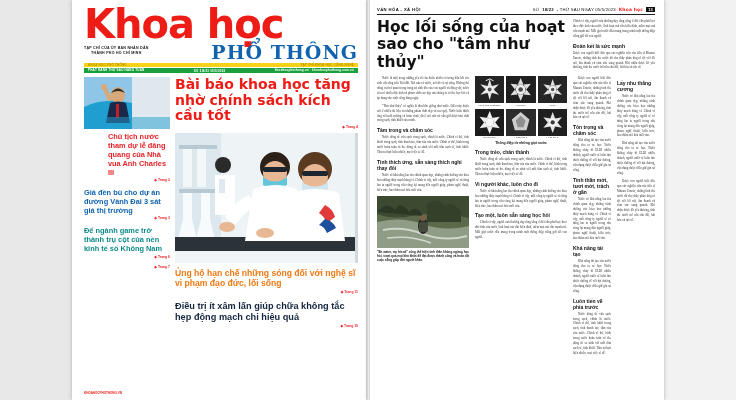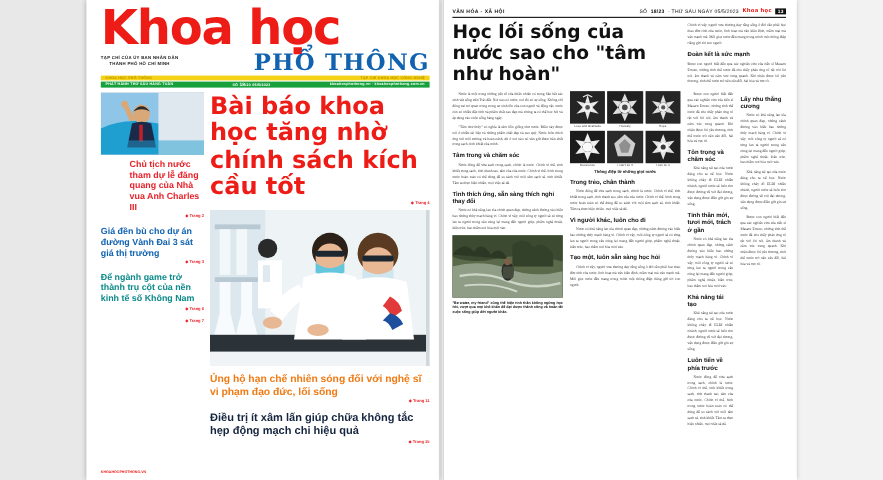--- a/index.html
+++ b/index.html
@@ -36,21 +36,21 @@
   .lp-main{flex:1;}
 
   .photo{background:#cfd8dc;position:relative;overflow:hidden;}
   .cap-red{color:#e8232a;font-weight:bold;font-size:7.4px;line-height:1.22;margin-top:3px;margin-left:24px;}
   .cap-blue{color:#1163b0;font-weight:bold;font-size:7.4px;line-height:1.22;margin-top:6px;}
   .cap-teal{color:#0e8a8a;font-weight:bold;font-size:7.4px;line-height:1.22;margin-top:6px;}
   .cap-pink{color:#e24a8e;font-weight:bold;font-size:8.4px;line-height:1.25;margin-top:6px;}
   .pg{color:#e8232a;font-size:3.4px;font-weight:bold;text-align:right;margin-top:1px;}
   .pg:before{content:"\25C6";margin-right:1px;}
 
-  .head-red{color:#ee1c16;font-weight:bold;font-size:20px;line-height:1.12;
+  .head-red{color:#ee1c16;font-weight:bold;font-size:14px;line-height:1.12;
             font-family:"DejaVu Sans",sans-serif;}
   .head-orange{color:#f07a14;font-weight:bold;font-size:8.6px;line-height:1.2;}
   .head-dark{color:#15253f;font-weight:bold;font-size:9.2px;line-height:1.2;}
 
   
   .rp{padding:7px 9px 0 9px;height:393px;box-sizing:border-box;}
   .rp-top{display:flex;align-items:center;border-bottom:.7px solid #222;padding-bottom:2px;}
   .sect{font-size:4.2px;font-weight:bold;letter-spacing:.4px;color:#111;}
   .issue-line{margin-left:auto;font-size:4.2px;color:#111;letter-spacing:.2px;display:flex;
               align-items:center;gap:3px;}
@@ -180,21 +180,21 @@
             <path d="M150 72 q8 4 10 12 l-8 6 q-4 -8 -8 -10Z" fill="#e03a3a"></path>
             <path d="M150 86 q8 2 11 9 l-9 5 q-3 -7 -8 -8Z" fill="#1d4f9c"></path>
             <path d="M112 70 q-18 8 -26 22 l10 8 q10 -14 20 -18Z" fill="#fff"></path>
             <ellipse cx="90" cy="100" rx="9" ry="5" fill="#e8b894"></ellipse>
             <rect x="0" y="118" width="180" height="12" fill="#f0f4f6"></rect>
           </svg>
         </div>
 
         <div style="margin-top:5px">
           <div class="head-orange">
-            <span>Ủng hộ hạn chế nhiên sóng đối với nghệ sĩ vi phạm đạo đức, lối sống</span>
+            <span>Ủng hộ hạn chế những sóng đối với nghệ sĩ vi phạm đạo đức, lối sống</span>
             <div class="pg">Trang 11</div>
           </div>
           <div class="head-dark" style="margin-top:7px">
             <span>Điều trị ít xâm lấn giúp chữa không tắc hẹp động mạch chi hiệu quả</span>
             <div class="pg">Trang 15</div>
           </div>
         </div>
       </div>
     </div>
 
@@ -210,21 +210,21 @@
           <span>SỐ</span>
           <b>18/23</b>
           <span>- THỨ SÁU NGÀY 05/5/2023</span>
           <span class="minilogo">Khoa học</span>
           <span class="pnum">13</span>
         </span>
       </div>
 
       <div style="display:flex;gap:6px;margin-top:4px">
         <div style="flex:0 0 190px">
-          <div class="rtitle">Học lối sống của nước sao cho "tâm như hoàn"</div>
+          <div class="rtitle">Học lối sống của hoạt sao cho "tâm như thủy"</div>
         </div>
         <div style="flex:1">
           <div class="tx">Chính vì vậy, người xưa thường dạy rằng sống ở đời cần phải học theo đức tính của nước, linh hoạt mà vẫn kiên định, mềm mại mà vẫn mạnh mẽ. Mỗi giọt nước đều mang trong mình một thông điệp riêng gửi tới con người.</div>
           <div class="sub">Đoàn kết là sức mạnh</div>
           <div class="tx">Được con người biết đến qua các nghiên cứu của tiến sĩ Masaru Emoto, những tinh thể nước đã cho thấy phản ứng rõ rệt với lời nói, âm thanh và cảm xúc xung quanh. Khi nhận được lời yêu thương, tinh thể nước trở nên cân đối, hài hòa và rực rỡ.</div>
         </div>
       </div>
 
       <div class="rp-cols">
 

